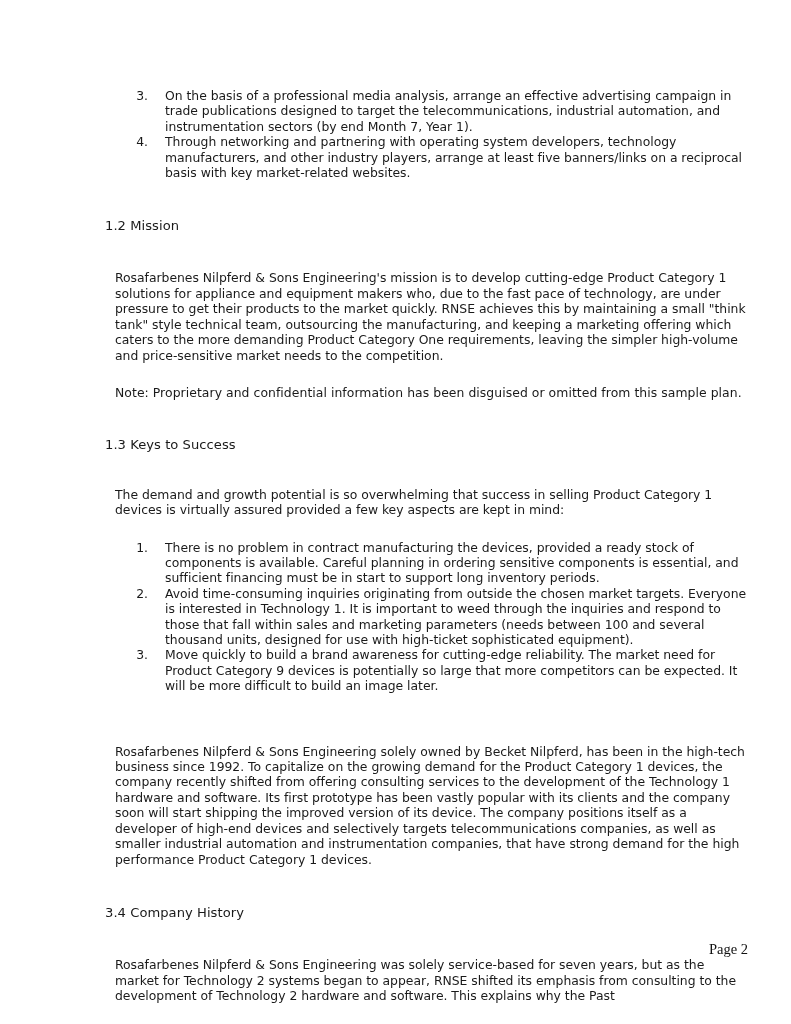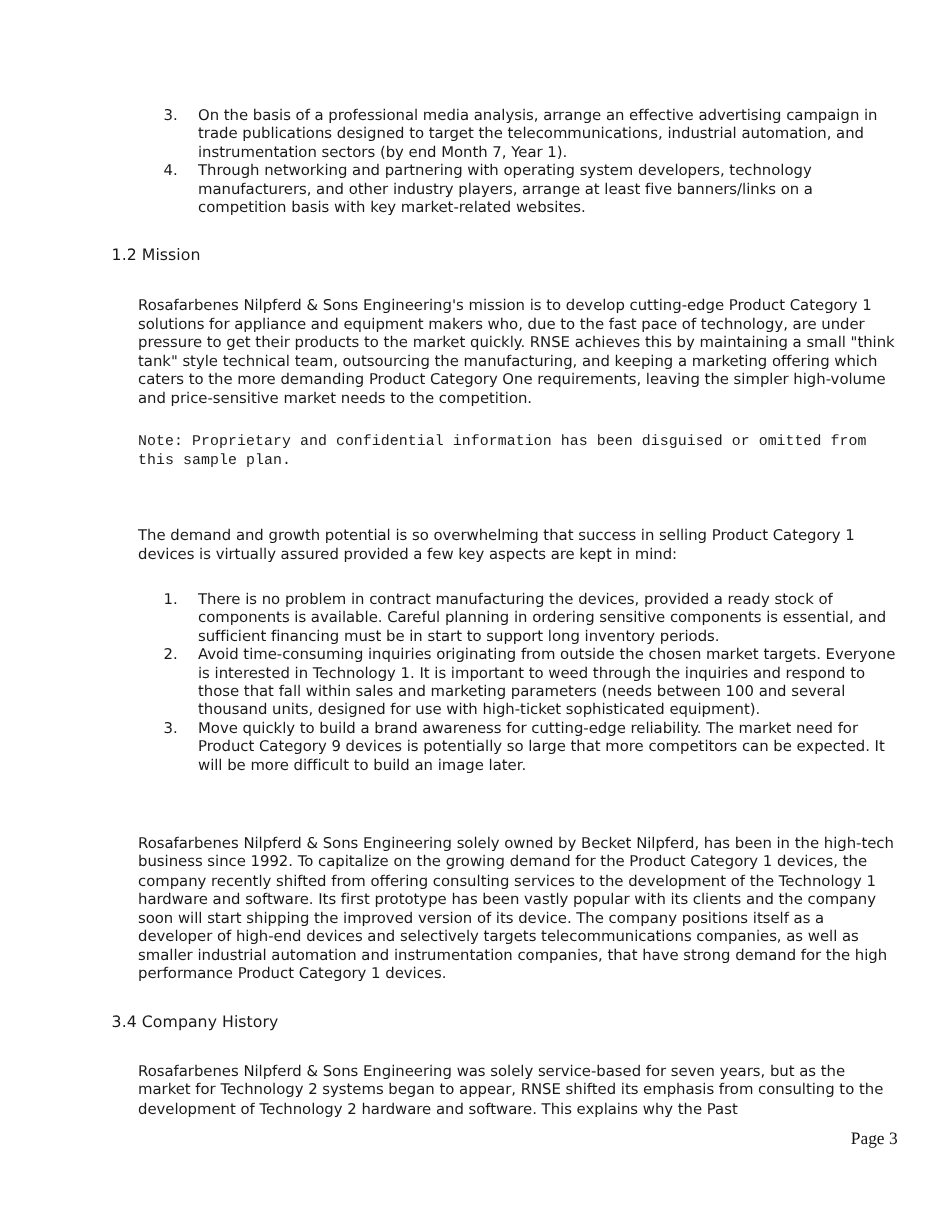--- a/index.html
+++ b/index.html
@@ -50,36 +50,35 @@
   }
   ol.doclist > li .li-text {
     display: block;
   }
 
   
   .heading {
     font-size: 13.1px;
     line-height: 16px;
     font-weight: normal;
-    margin: 0;
+    margin: 12px;
     color: #1a1a1a;
     letter-spacing: 0.05px;
   }
 
   
   .para {
     margin: 0 15px 0 22px;
     font-size: 12.4px;
     line-height: 15.45px;
     letter-spacing: -0.02px;
     width: 632px;
   }
   .para.note {
     letter-spacing: 0.06px;
-    font-family: Liberation Mono, monospace;
   }
   .sp-22 { height: 22px; }
   .sp-24 { height: 24px; }
   .sp-26 { height: 26px; }
 
   
   .footer {
     position: absolute;
     left: 0;
     top: 941px;
@@ -97,38 +96,39 @@
 
   <div class="content">
 
     <ol class="doclist">
       <li>
         <span class="li-num">3.</span>
         <span class="li-text">On the basis of a professional media analysis, arrange an effective advertising campaign in trade publications designed to target the telecommunications, industrial automation, and instrumentation sectors (by end Month 7, Year 1).</span>
       </li>
       <li>
         <span class="li-num">4.</span>
-        <span class="li-text">Through networking and partnering with operating system developers, technology manufacturers, and other industry players, arrange at least five banners/links on a competition basis with key market-related websites.</span>
+        <span class="li-text">Through networking and partnering with operating system developers, technology manufacturers, and other industry players, arrange at least five banners/links on a reciprocal basis with key market-related websites.</span>
       </li>
     </ol>
 
     <div class="sp-26"></div>
 
     <div class="heading">1.2 Mission</div>
 
     <div class="sp-24"></div>
 
     <p class="para">Rosafarbenes Nilpferd &amp; Sons Engineering's mission is to develop cutting-edge Product Category 1 solutions for appliance and equipment makers who, due to the fast pace of technology, are under pressure to get their products to the market quickly. RNSE achieves this by maintaining a small "think tank" style technical team, outsourcing the manufacturing, and keeping a marketing offering which caters to the more demanding Product Category One requirements, leaving the simpler high-volume and price-sensitive market needs to the competition.</p>
 
     <div class="sp-22"></div>
 
     <p class="para note">Note: Proprietary and confidential information has been disguised or omitted from this sample plan.</p>
 
     <div class="sp-24"></div>
 
+    <div class="heading">1.3 Keys to Success</div>
 
     <div class="sp-22"></div>
 
     <p class="para">The demand and growth potential is so overwhelming that success in selling Product Category 1 devices is virtually assured provided a few key aspects are kept in mind:</p>
 
     <div class="sp-22"></div>
 
     <ol class="doclist">
       <li>
         <span class="li-num">1.</span>
@@ -154,15 +154,15 @@
     <div class="sp-26"></div>
 
     <div class="heading">3.4 Company History</div>
 
     <div class="sp-24"></div>
 
     <p class="para">Rosafarbenes Nilpferd &amp; Sons Engineering was solely service-based for seven years, but as the market for Technology 2 systems began to appear, RNSE shifted its emphasis from consulting to the development of Technology 2 hardware and software. This explains why the Past</p>
 
   </div>
 
-  <div class="footer">Page 3</div>
+  <div class="footer">Page 2</div>
 
 </div>
 
 </body></html>

